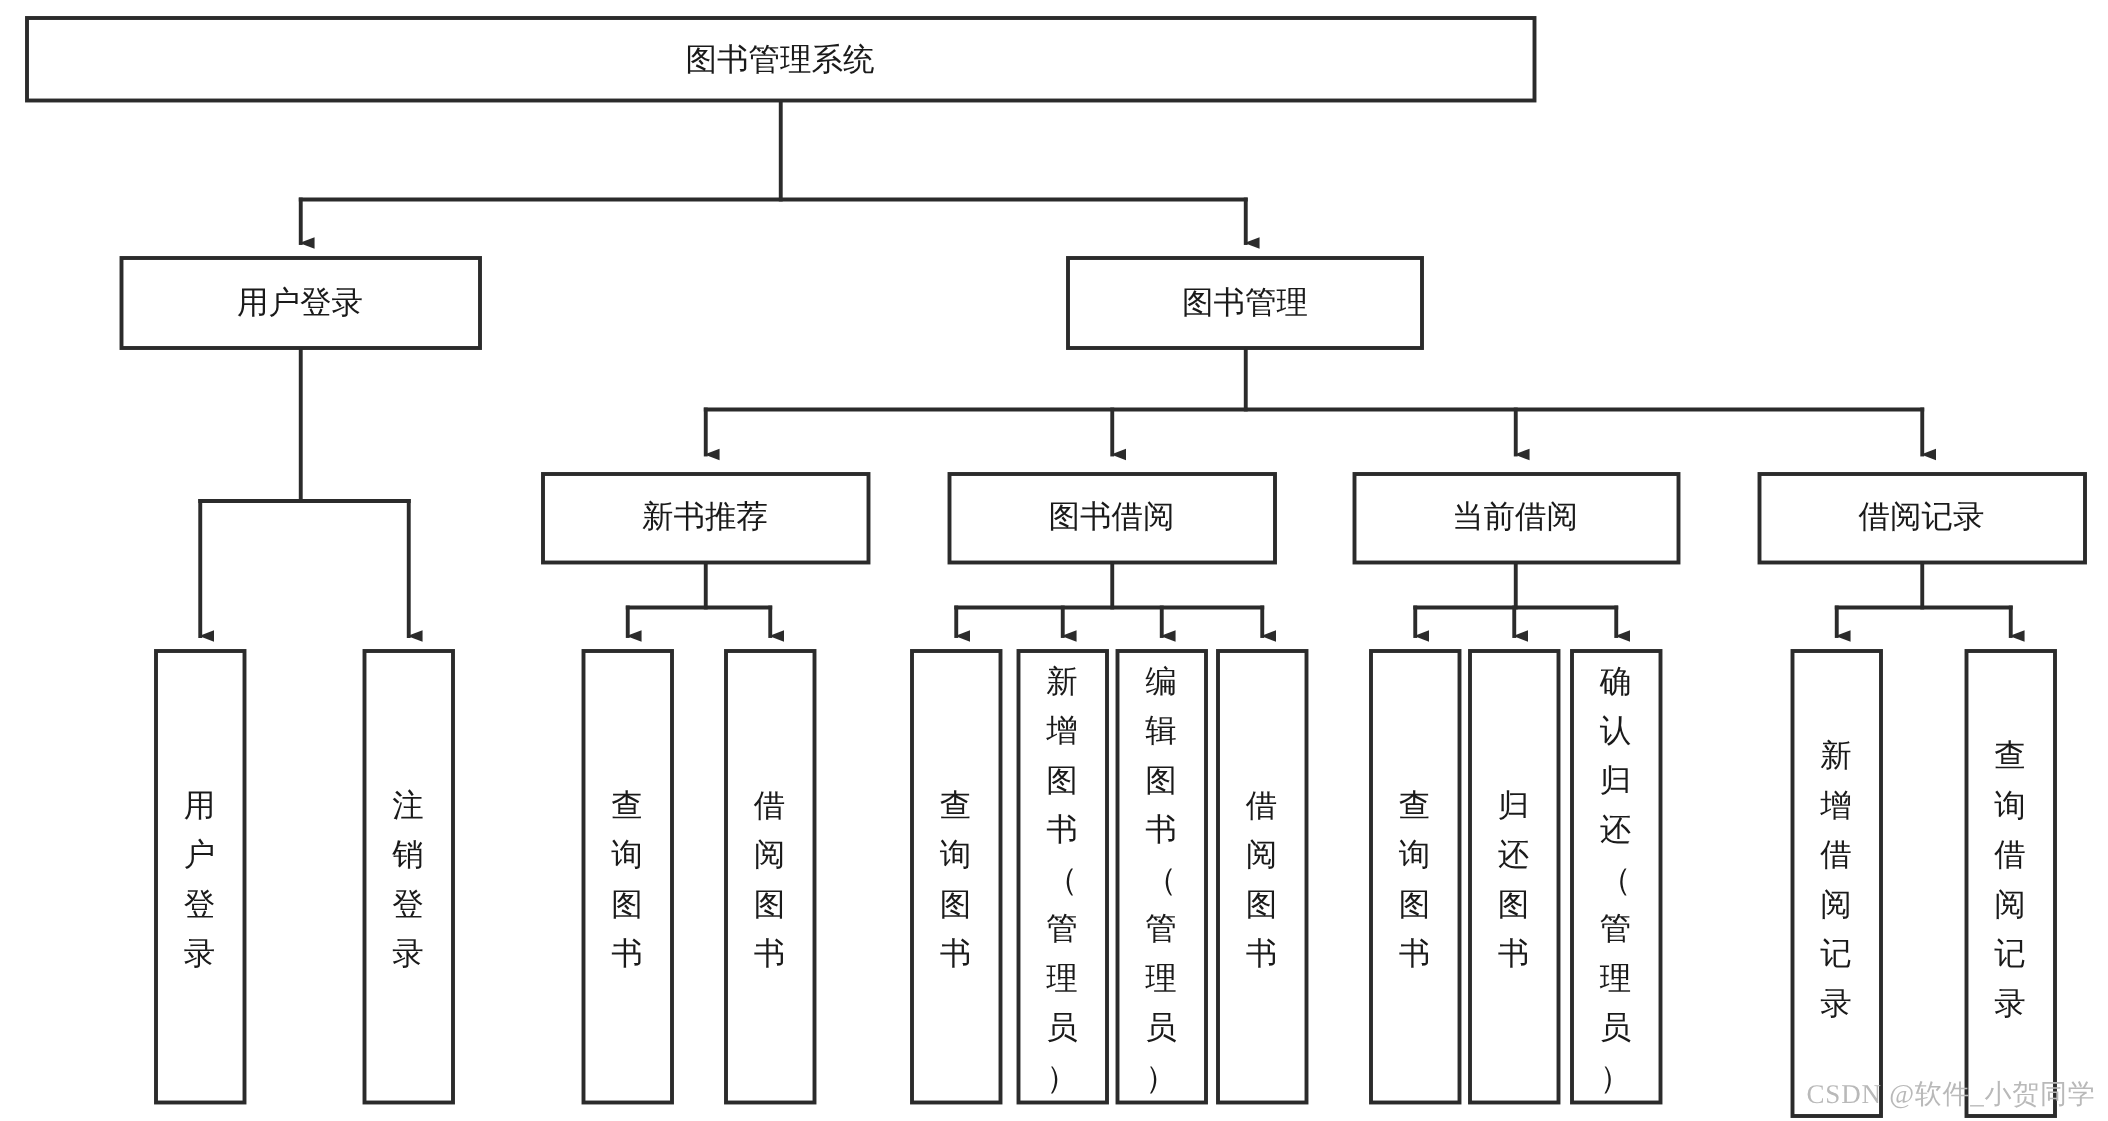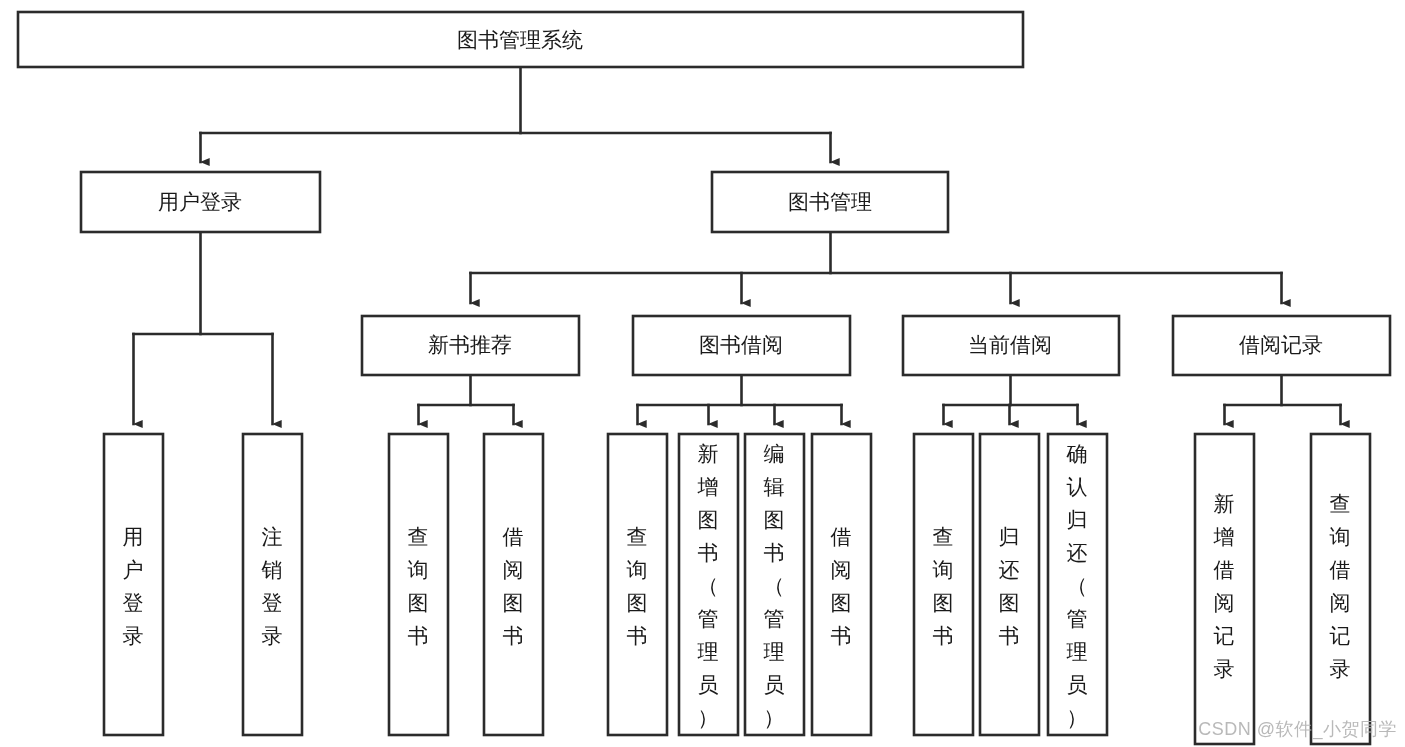--- a/index.html
+++ b/index.html
@@ -47,21 +47,21 @@
   .node-label-v {
     font-family: "Liberation Sans", "DejaVu Sans", sans-serif;
     font-size: 21px;
     fill: #1a1a1a;
     text-anchor: middle;
   }
   .watermark {
     position: absolute;
     right: 8px;
     bottom: 6px;
-    font-family: Liberation Sans, sans-serif;
+    font-family: Liberation Serif, serif;
     font-size: 18px;
     color: #b9b9b9;
     letter-spacing: 0.5px;
     white-space: nowrap;
     user-select: none;
   }
 </style>
 </head>
 <body>
 

